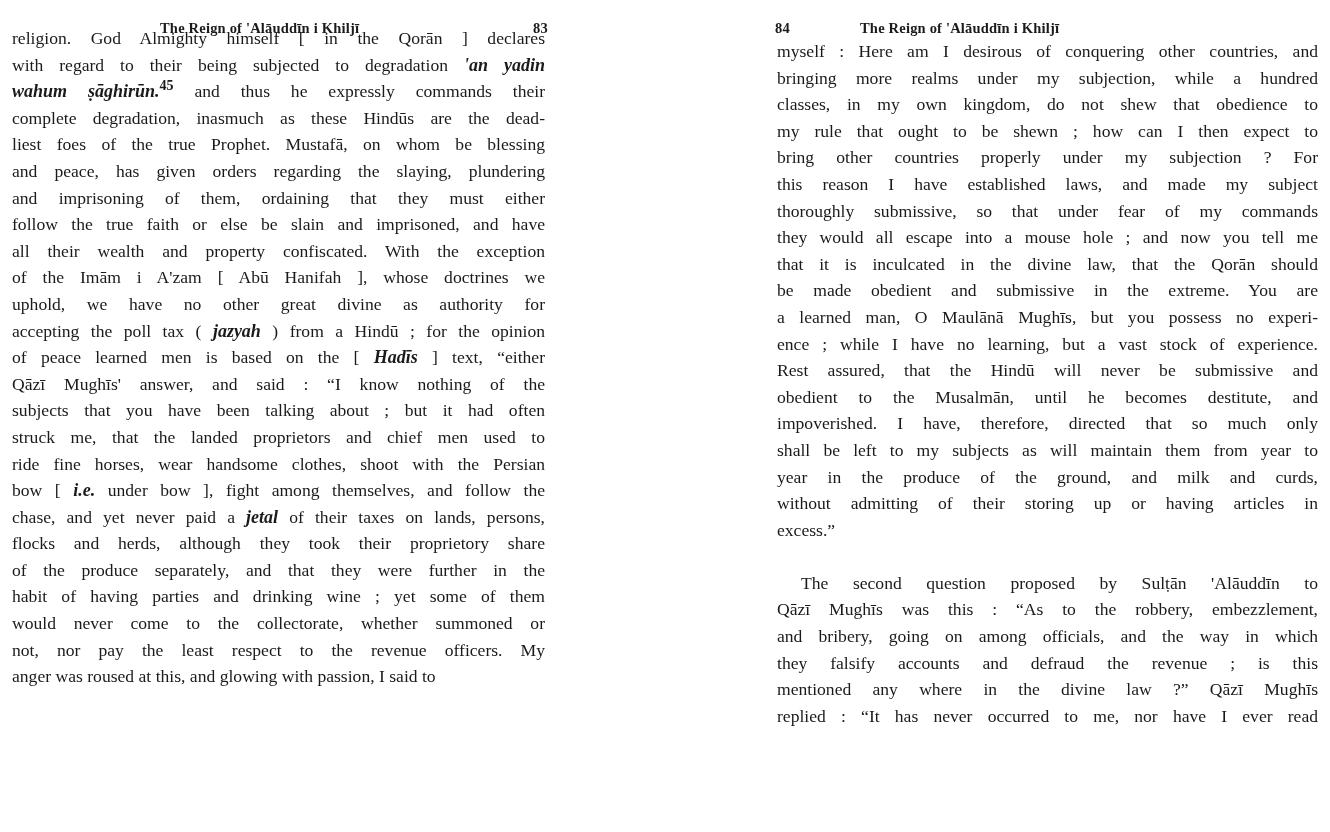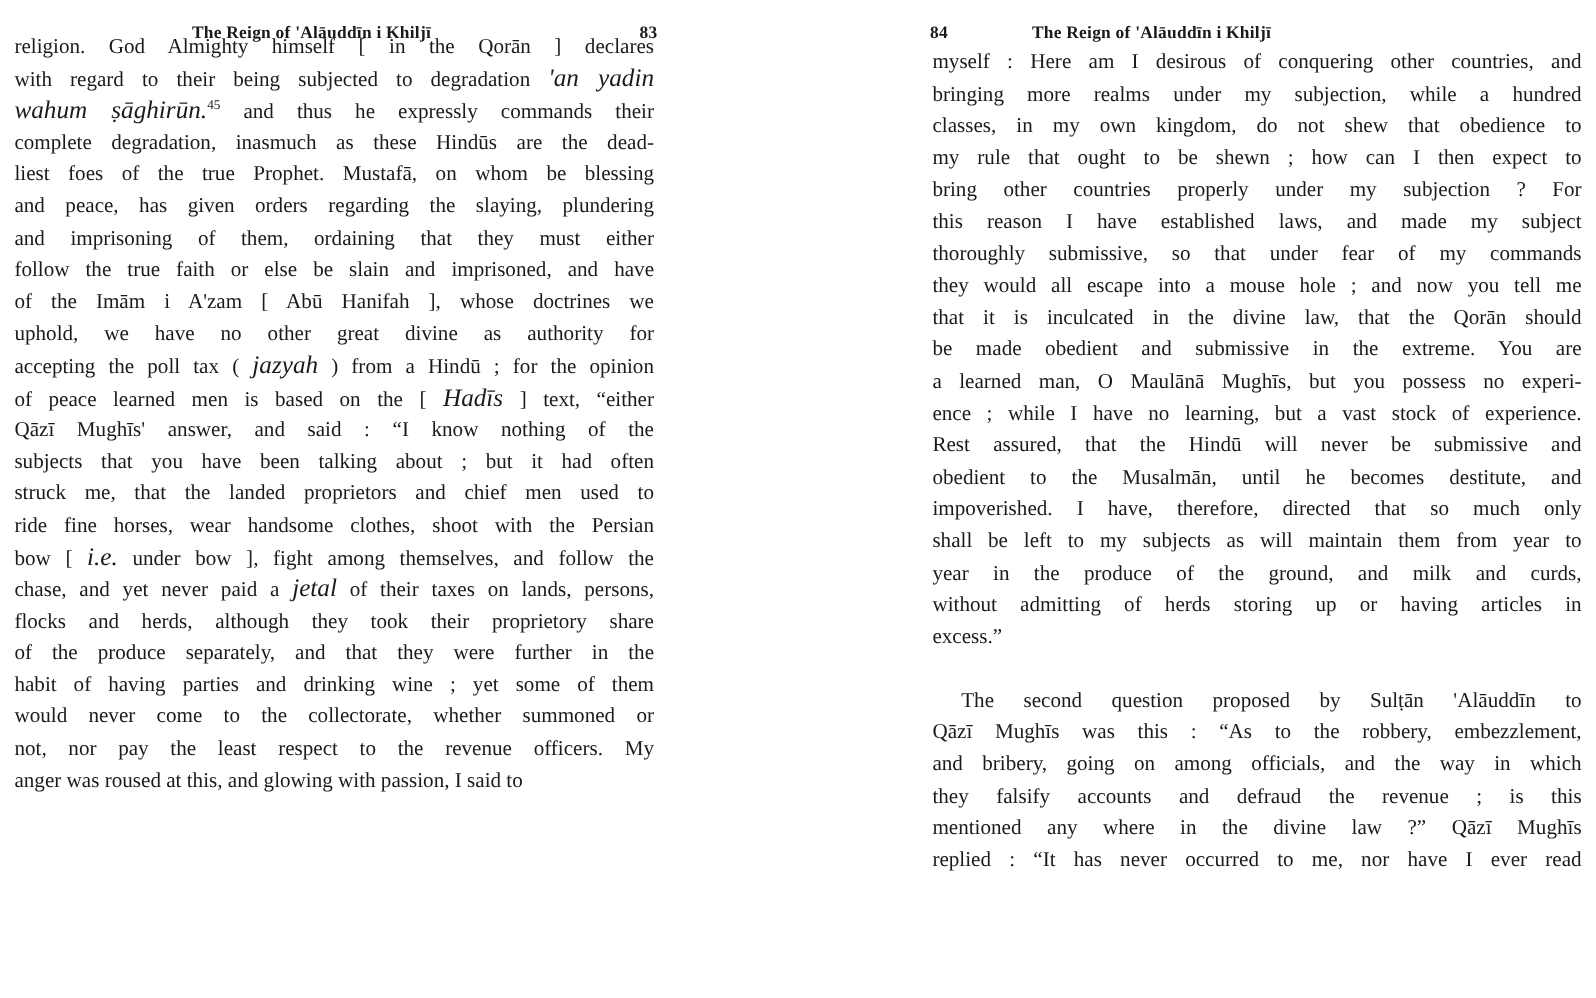--- a/index.html
+++ b/index.html
@@ -32,40 +32,41 @@
   .left .body-text { left: 12px; top: 25px; width: 533px; }
   .right .body-text { left: 112px; top: 38px; width: 541px; }
 
   .line {
     display: block; height: 26.6px; white-space: nowrap;
     text-align: justify; text-align-last: justify;
   }
   .line.last { text-align-last: left; }
   .line.blank { height: 26.6px; }
   .line.indent { padding-left: 24px; }
-  .line .it { font-style: italic; font-weight: normal; font-size: 21px; }
-  sup { font-size: 11px; line-height: 0; font-weight: normal; }
+  .line .it { font-style: italic; font-weight: bold; font-size: 18px; }
+  sup { font-size: 14px; line-height: 0; font-weight: bold; }
 </style>
 </head>
 <body>
 
 <div class="page left">
   <div class="running-head">
     <span class="rh-title">The Reign of 'Alāuddīn i Khiljī</span>
     <span class="rh-num">83</span>
   </div>
   <div class="body-text">
       <span class="line"><span>religion.  God Almighty himself [ in the Qorān ]  declares</span></span>
       <span class="line"><span>with regard to their being subjected  to  degradation </span><span class="it">'an yadin</span></span>
       <span class="line"><span class="it">wahum ṣāghirūn.</span><sup>45</sup><span> and  thus  he  expressly  commands  their</span></span>
       <span class="line"><span>complete degradation, inasmuch as these Hindūs are the  dead-</span></span>
       <span class="line"><span>liest foes of the true Prophet.   Mustafā, on whom  be  blessing</span></span>
       <span class="line"><span>and peace, has given orders  regarding  the  slaying,  plundering</span></span>
       <span class="line"><span>and  imprisoning  of  them,  ordaining  that  they  must  either</span></span>
       <span class="line"><span>follow the true faith or else be slain and imprisoned,  and  have</span></span>
+      <span class="line"><span>all their wealth and property confiscated.   With the  exception</span></span>
       <span class="line"><span>of the Imām i  A'zam  [ Abū  Hanifah ],  whose  doctrines  we</span></span>
       <span class="line"><span>uphold,   we   have   no  other  great  divine  as  authority  for</span></span>
       <span class="line"><span>accepting the poll tax ( </span><span class="it">jazyah</span><span> ) from a Hindū ;  for the opinion</span></span>
       <span class="line"><span>of peace learned men is based  on  the  [ </span><span class="it">Hadīs</span><span> ]  text,  “either</span></span>
       <span class="line"><span>Qāzī  Mughīs'  answer,  and  said :  “I  know  nothing  of  the</span></span>
       <span class="line"><span>subjects that you have been  talking  about ;  but  it  had  often</span></span>
       <span class="line"><span>struck me, that the landed proprietors and chief  men  used  to</span></span>
       <span class="line"><span>ride fine horses, wear handsome clothes, shoot with the Persian</span></span>
       <span class="line"><span>bow [ </span><span class="it">i.e.</span><span> under bow ], fight among themselves,  and  follow  the</span></span>
       <span class="line"><span>chase, and yet never paid a </span><span class="it">jetal</span><span> of their taxes on lands, persons,</span></span>
@@ -94,21 +95,21 @@
       <span class="line"><span>they would all escape into a mouse hole ;  and now you tell  me</span></span>
       <span class="line"><span>that it is inculcated  in the divine law, that  the  Qorān  should</span></span>
       <span class="line"><span>be  made  obedient  and  submissive  in the extreme.   You are</span></span>
       <span class="line"><span>a learned man, O Maulānā Mughīs, but you possess no  experi-</span></span>
       <span class="line"><span>ence ;   while I have no learning, but a vast stock of experience.</span></span>
       <span class="line"><span>Rest assured, that  the  Hindū  will  never  be  submissive  and</span></span>
       <span class="line"><span>obedient  to  the  Musalmān,  until  he  becomes destitute, and</span></span>
       <span class="line"><span>impoverished.   I have, therefore, directed that  so  much  only</span></span>
       <span class="line"><span>shall  be  left to my subjects as will maintain them from year to</span></span>
       <span class="line"><span>year  in  the  produce  of  the  ground,  and  milk  and  curds,</span></span>
-      <span class="line"><span>without  admitting  of  herds  storing  up  or  having  articles in</span></span>
+      <span class="line"><span>without  admitting  of  their  storing  up  or  having  articles in</span></span>
       <span class="line last"><span>excess.”</span></span>
       <span class="line blank"></span>
       <span class="line indent"><span>The  second  question  proposed  by  Sulṭān  'Alāuddīn  to</span></span>
       <span class="line"><span>Qāzī Mughīs was this :   “As  to  the  robbery,  embezzlement,</span></span>
       <span class="line"><span>and  bribery,  going  on  among officials, and the way in which</span></span>
       <span class="line"><span>they   falsify   accounts   and   defraud  the  revenue ;  is  this</span></span>
       <span class="line"><span>mentioned   any  where  in  the  divine  law ?”   Qāzī  Mughīs</span></span>
       <span class="line"><span>replied :   “It  has  never  occurred  to me, nor have I ever read</span></span>
     </div>
 </div>

